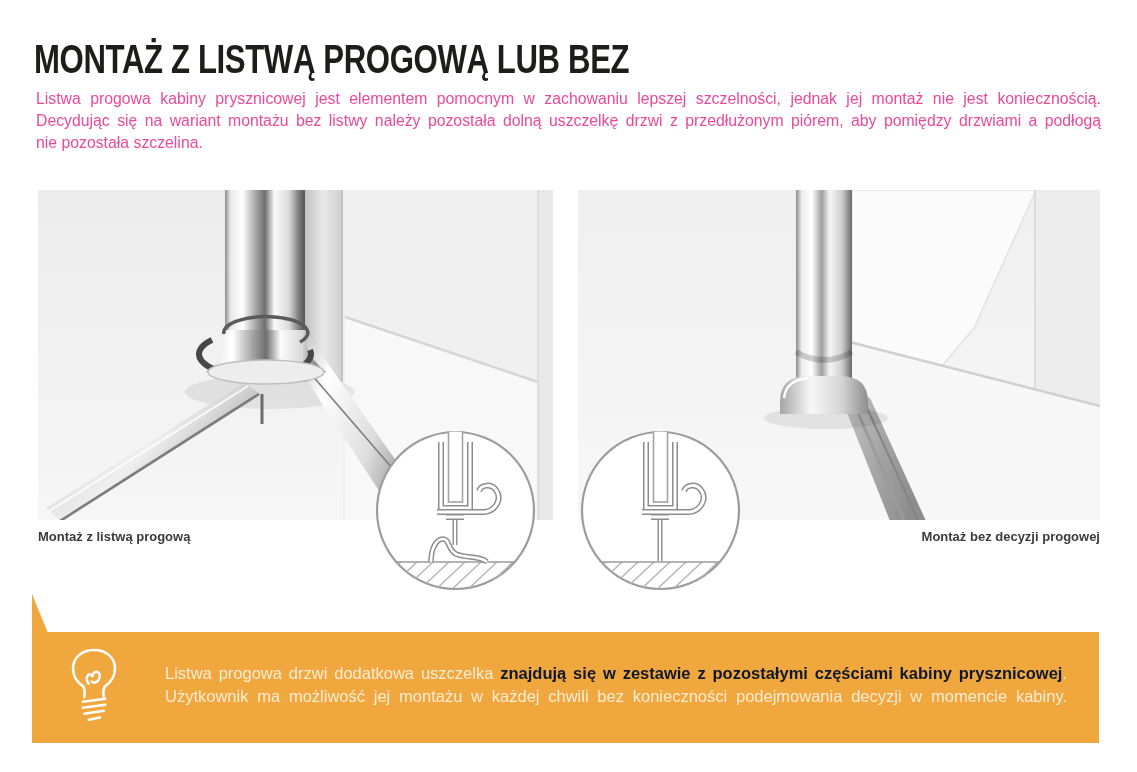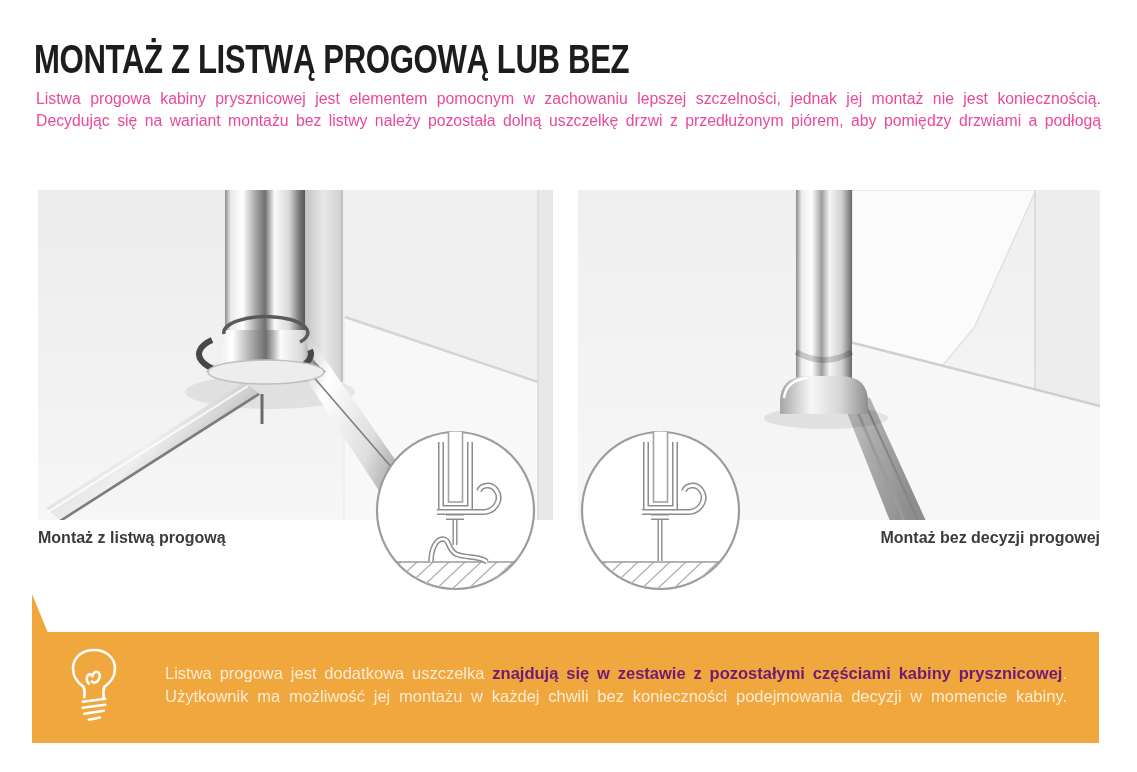--- a/index.html
+++ b/index.html
@@ -21,45 +21,46 @@
   .photo-left{left:38px;width:515px;}
   .photo-right{left:578px;width:522px;}
 
   
   .inset{position:absolute;top:428px;width:165px;height:165px;z-index:5;}
   .inset svg{display:block;width:100%;height:100%;}
   .inset-left{left:373px;}
   .inset-right{left:578px;}
 
   
-  .caption{position:absolute;top:529px;font-size:16px;font-weight:bold;color:#3b3b3a;}
+  .caption{position:absolute;top:529px;font-size:13px;font-weight:bold;color:#3b3b3a;}
   .caption-left{left:38px;}
   .caption-right{left:578px;width:522px;text-align:right;}
 
   
   .banner{position:absolute;left:32px;top:632px;width:1067px;height:111px;background:#F0A73E;}
   .banner-notch{position:absolute;left:32px;top:594px;width:16px;height:39px;background:#F0A73E;
                 clip-path:polygon(0 0,0 100%,100% 100%);}
   .bulb{position:absolute;left:34px;top:15px;width:56px;height:84px;}
   .bulb svg{display:block;width:100%;height:100%;}
   .banner-text{position:absolute;left:133px;top:30px;width:902px;margin:0;
                font-size:16.5px;line-height:23px;color:rgba(255,255,255,0.78);}
   .banner-text .b-line{text-align:justify;text-align-last:justify;}
-  .banner-text strong{color:#701a75;font-weight:bold;}
+  .banner-text strong{color:#0f172a;font-weight:bold;}
 </style>
 </head>
 <body>
 
 <div class="page">
 
   <h1 class="title">MONTAŻ Z LISTWĄ PROGOWĄ LUB BEZ</h1>
 
   <div class="intro">
     <div class="jline">Listwa progowa kabiny prysznicowej jest elementem pomocnym w zachowaniu lepszej szczelności, jednak jej montaż nie jest koniecznością.</div>
     <div class="jline">Decydując się na wariant montażu bez listwy należy pozostała dolną uszczelkę drzwi z przedłużonym piórem, aby pomiędzy drzwiami a podłogą</div>
+    <div>nie pozostała szczelina.</div>
   </div>
 
   <div class="photo photo-left">
     <svg viewBox="0 0 515 330" preserveAspectRatio="none">
       <defs>
         <linearGradient id="lp-bg" x1="0" y1="0" x2="0" y2="1">
           <stop offset="0" stop-color="#ececec"></stop>
             <stop offset="1" stop-color="#f6f6f6"></stop>
         </linearGradient>
         <linearGradient id="lp-cyl" x1="0" y1="0" x2="1" y2="0">
@@ -245,18 +246,18 @@
         <path d="M22,53 C24,58 24,62 23,67"></path>
         <path d="M50,53 C48,58 48,62 49,67"></path>
         <path d="M29,49 C23,41 29,32 34,39 C35,29 47,33 43,42 C41,47 36,49 33,46"></path>
         <path d="M21,73 L51,69"></path>
         <path d="M21,81 L51,77"></path>
         <path d="M23,89 L49,85"></path>
         <path d="M29,97 L44,94"></path>
       </svg>
     </span>
     <p class="banner-text">
-      <span class="b-line" style="display:block;"><span>Listwa progowa jest dodatkowa uszczelka </span><strong>znajdują się w zestawie z pozostałymi częściami kabiny prysznicowej</strong><span>.</span></span>
+      <span class="b-line" style="display:block;"><span>Listwa progowa drzwi dodatkowa uszczelka </span><strong>znajdują się w zestawie z pozostałymi częściami kabiny prysznicowej</strong><span>.</span></span>
       <span class="b-line" style="display:block;">Użytkownik ma możliwość jej montażu w każdej chwili bez konieczności podejmowania decyzji w momencie kabiny.</span>
     </p>
   </div>
 
 </div>
 
 </body></html>

